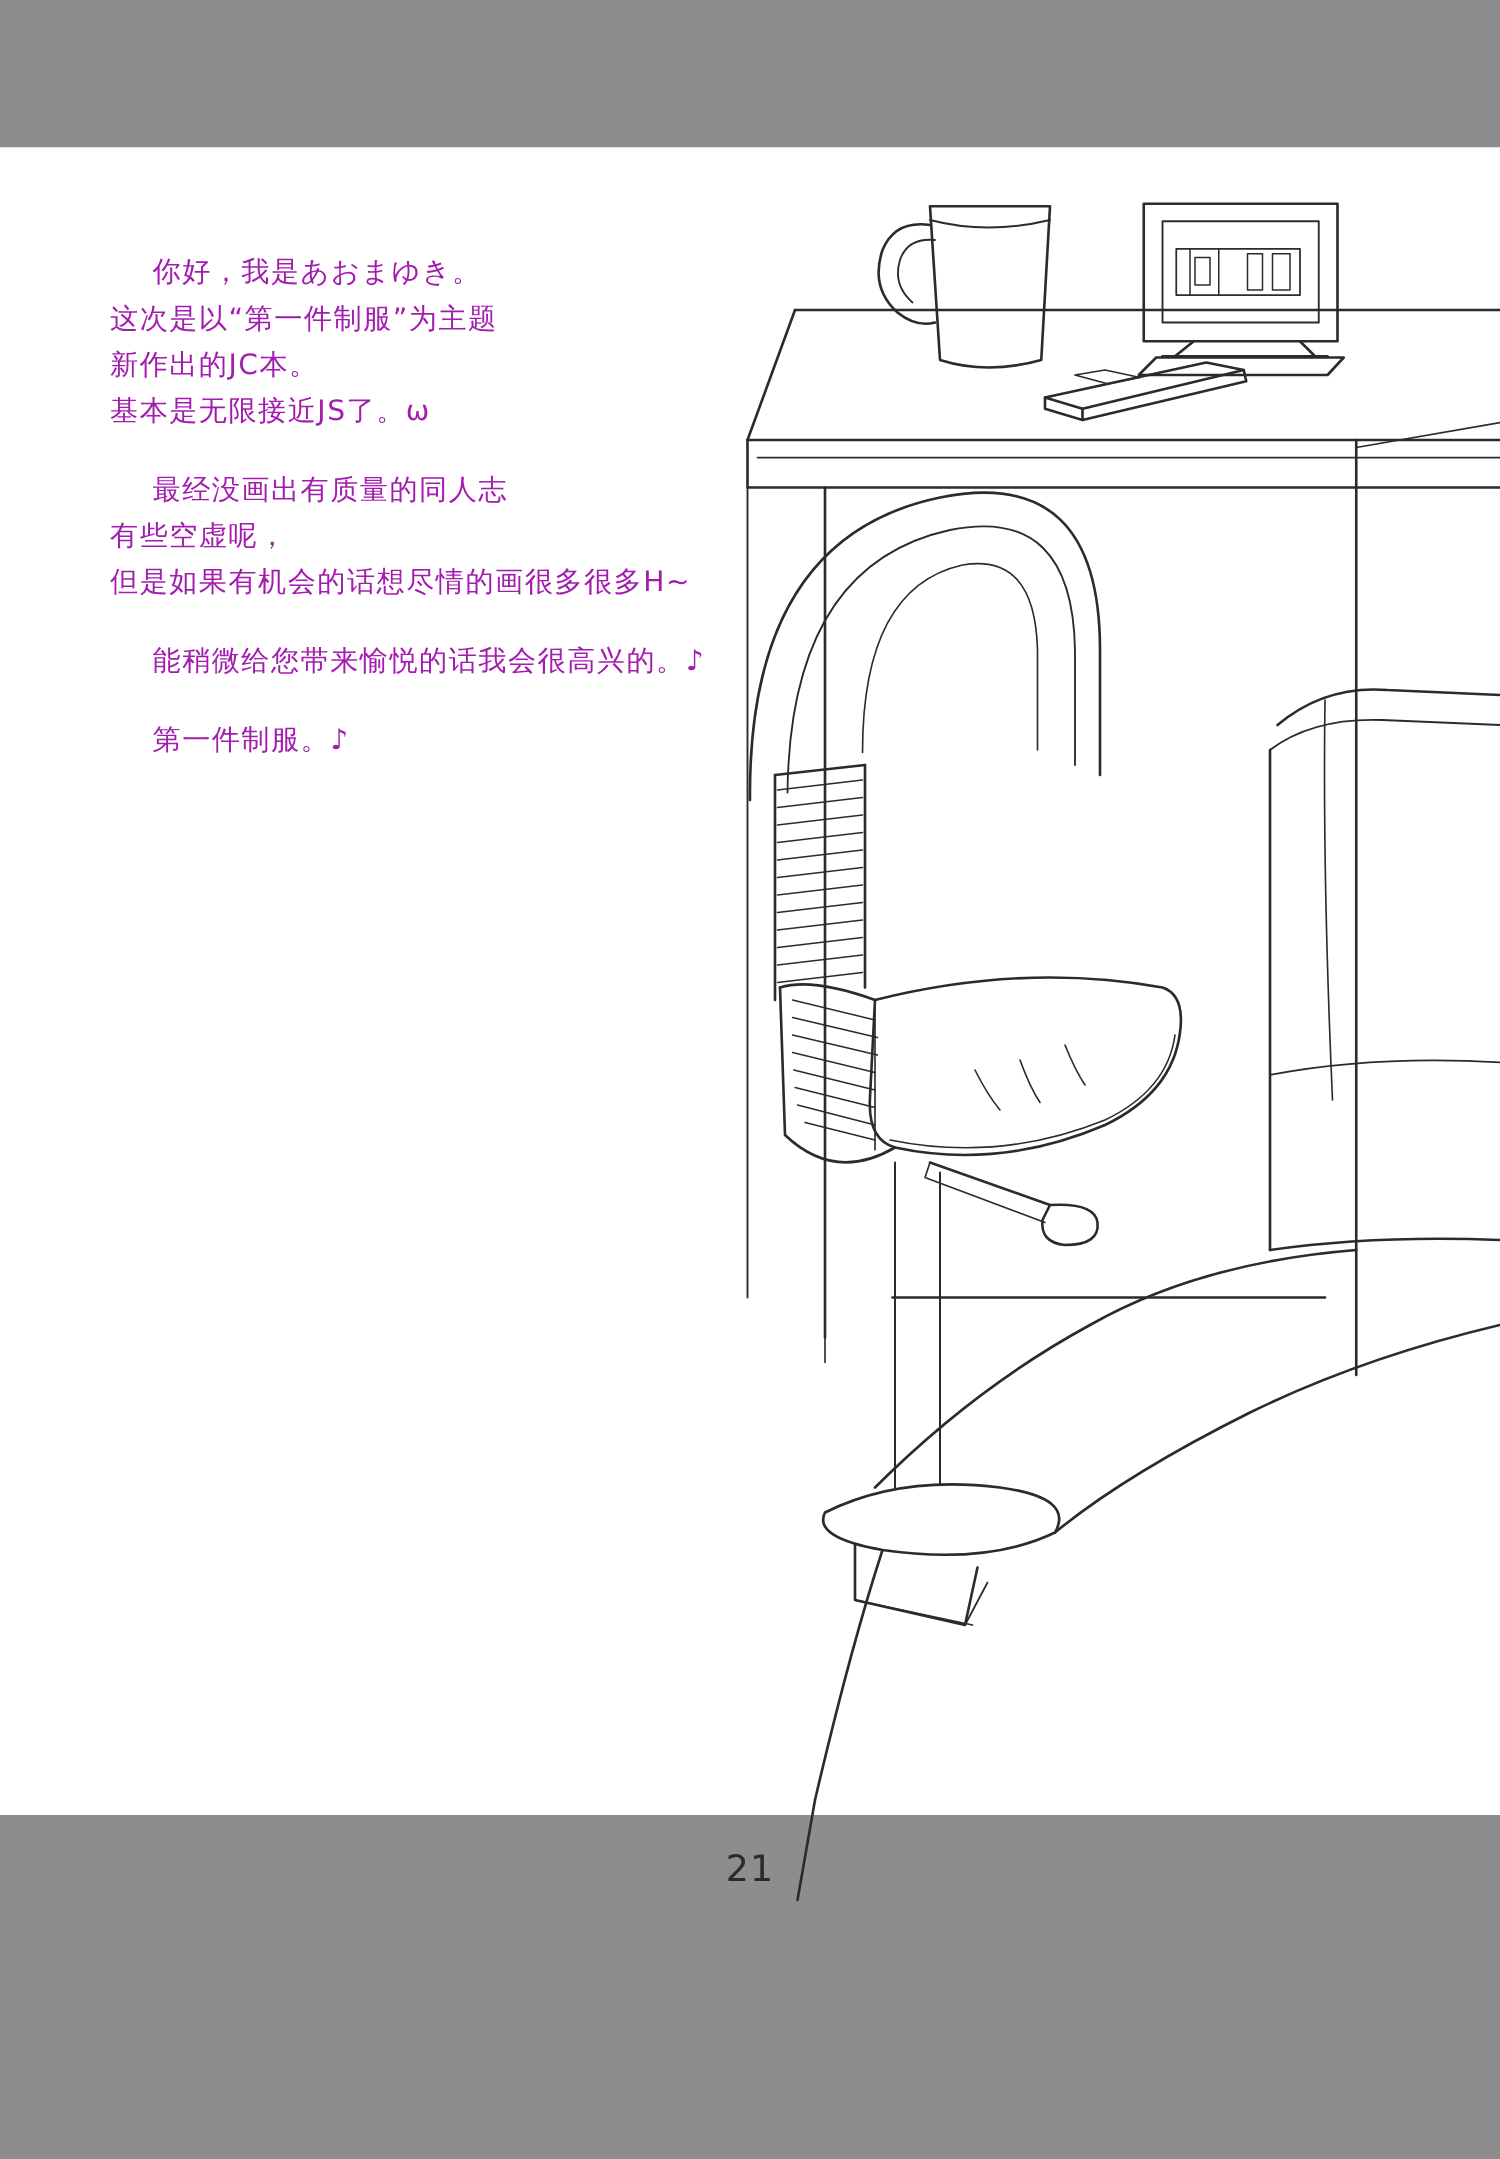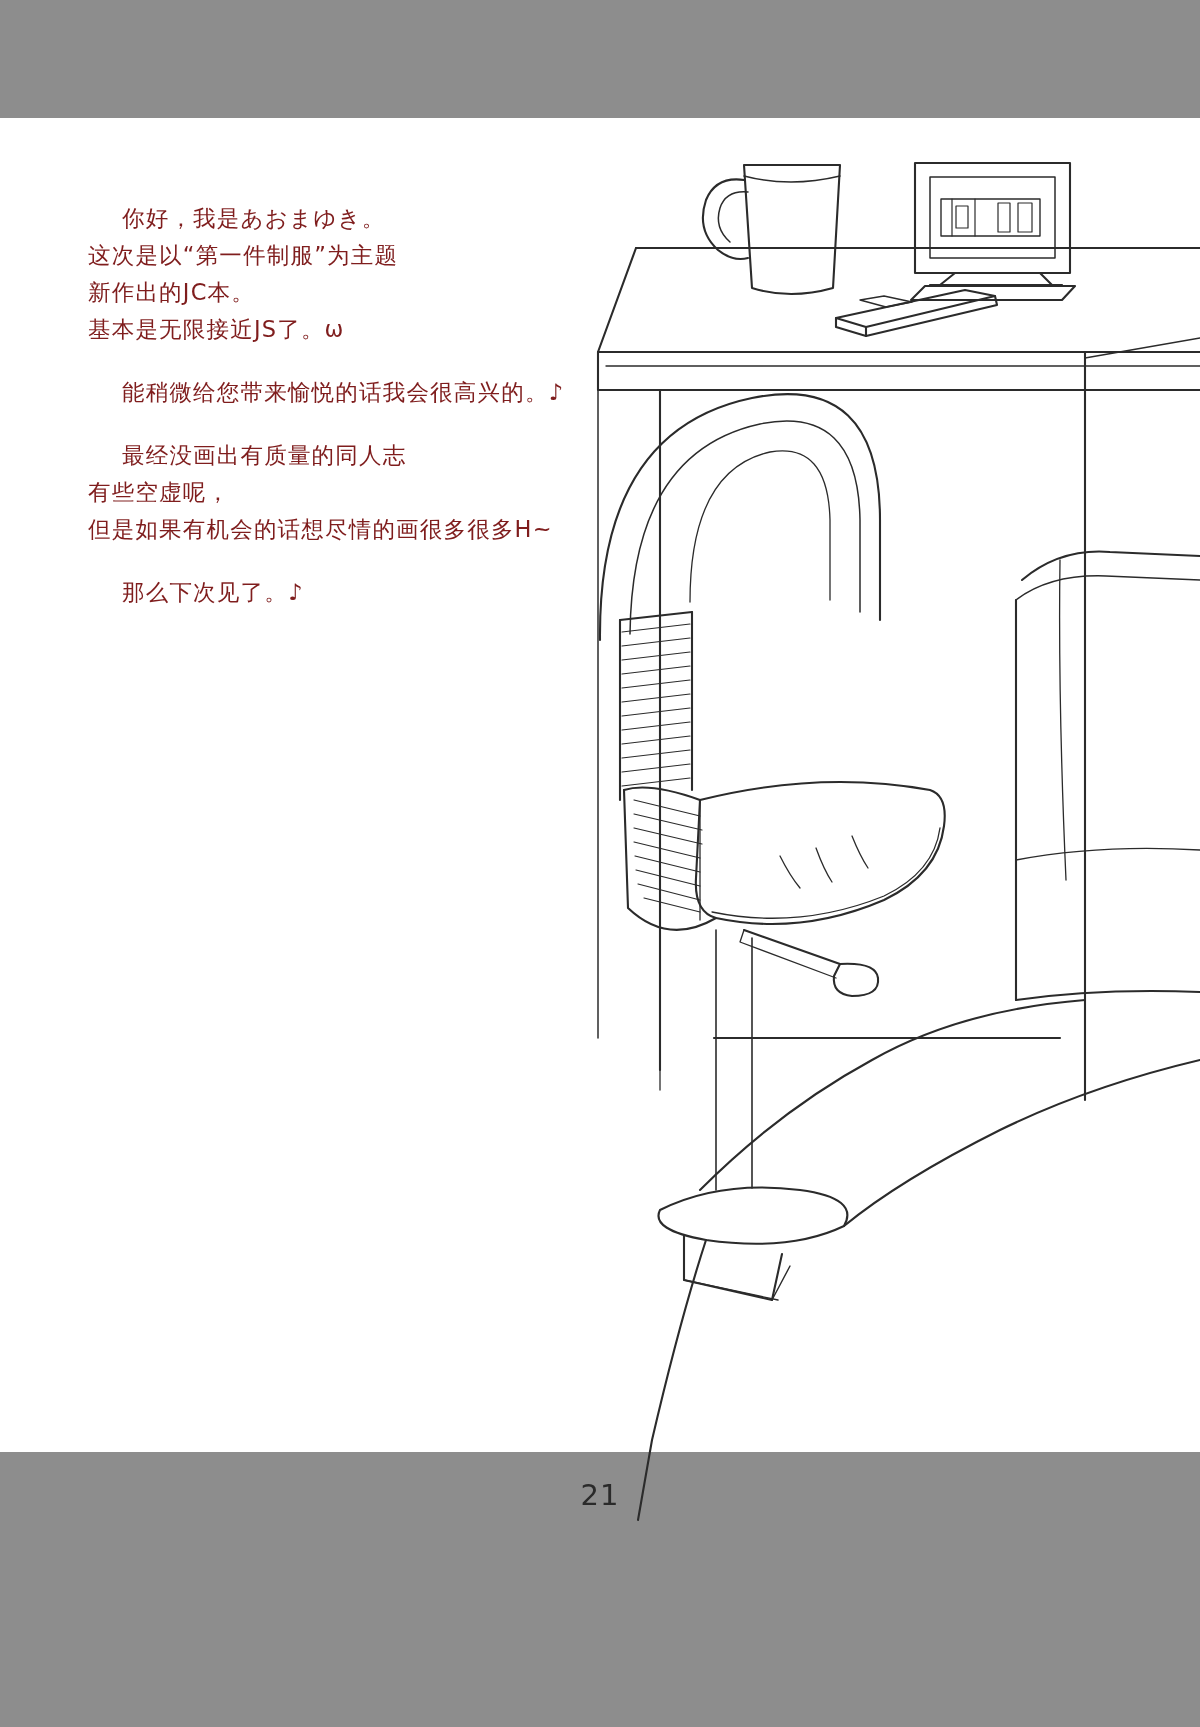--- a/index.html
+++ b/index.html
@@ -45,21 +45,21 @@
     height: 1727px;
     pointer-events: none;
   }
 
   
   .afterword {
     position: absolute;
     left: 88px;
     top: 200px;
     width: 620px;
-    color: #7f1d1d;
+    color: #a21caf;
     font-family: "DejaVu Sans", sans-serif;
     font-size: 22.5px;
     line-height: 37px;
     letter-spacing: 1.2px;
   }
   .afterword p {
     margin: 0 0 26px 0;
     white-space: pre-wrap;
   }
   .afterword p.indent {
@@ -203,22 +203,22 @@
       <path d="M660 1070 L660 1090" stroke-width="1.3"></path>
 
     </g>
   </svg>
 
   <div class="afterword">
     <p class="indent">你好，我是あおまゆき。
 这次是以“第一件制服”为主题
 新作出的JC本。
 基本是无限接近JS了。ω</p>
-    <p class="indent">能稍微给您带来愉悦的话我会很高兴的。♪</p>
     <p class="indent">最经没画出有质量的同人志
 有些空虚呢，
 但是如果有机会的话想尽情的画很多很多H~</p>
-    <p class="indent">那么下次见了。♪</p>
+    <p class="indent">能稍微给您带来愉悦的话我会很高兴的。♪</p>
+    <p class="indent">第一件制服。♪</p>
   </div>
 
   <div class="page-number">21</div>
 
 </div>
 
 </body></html>

